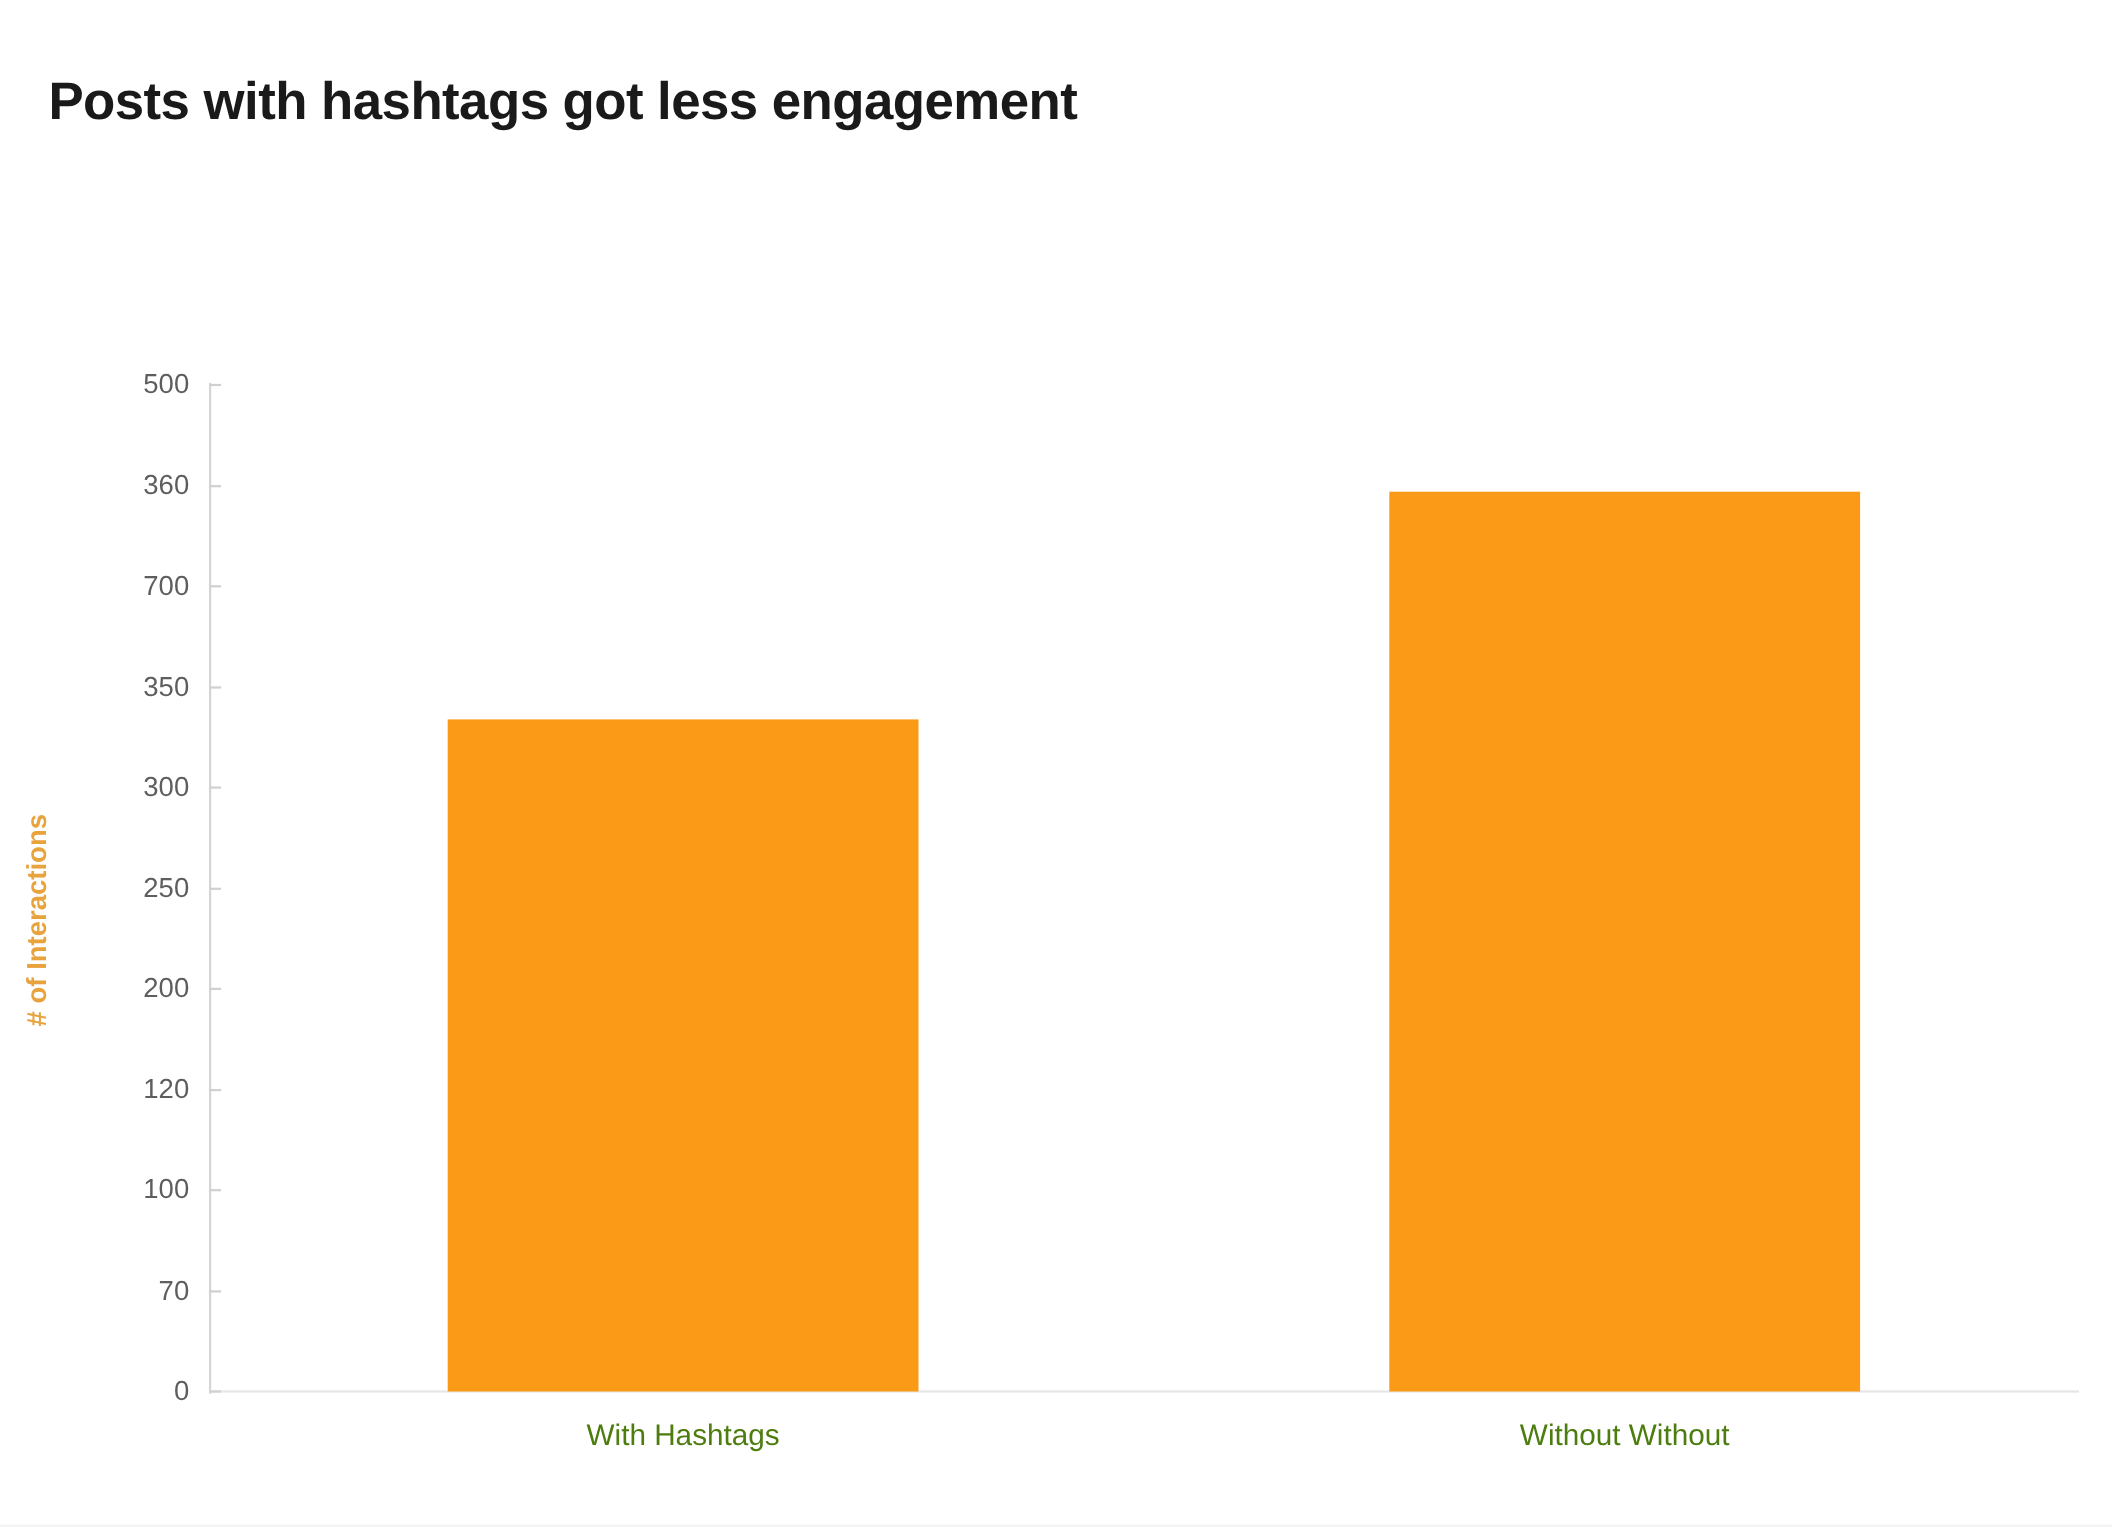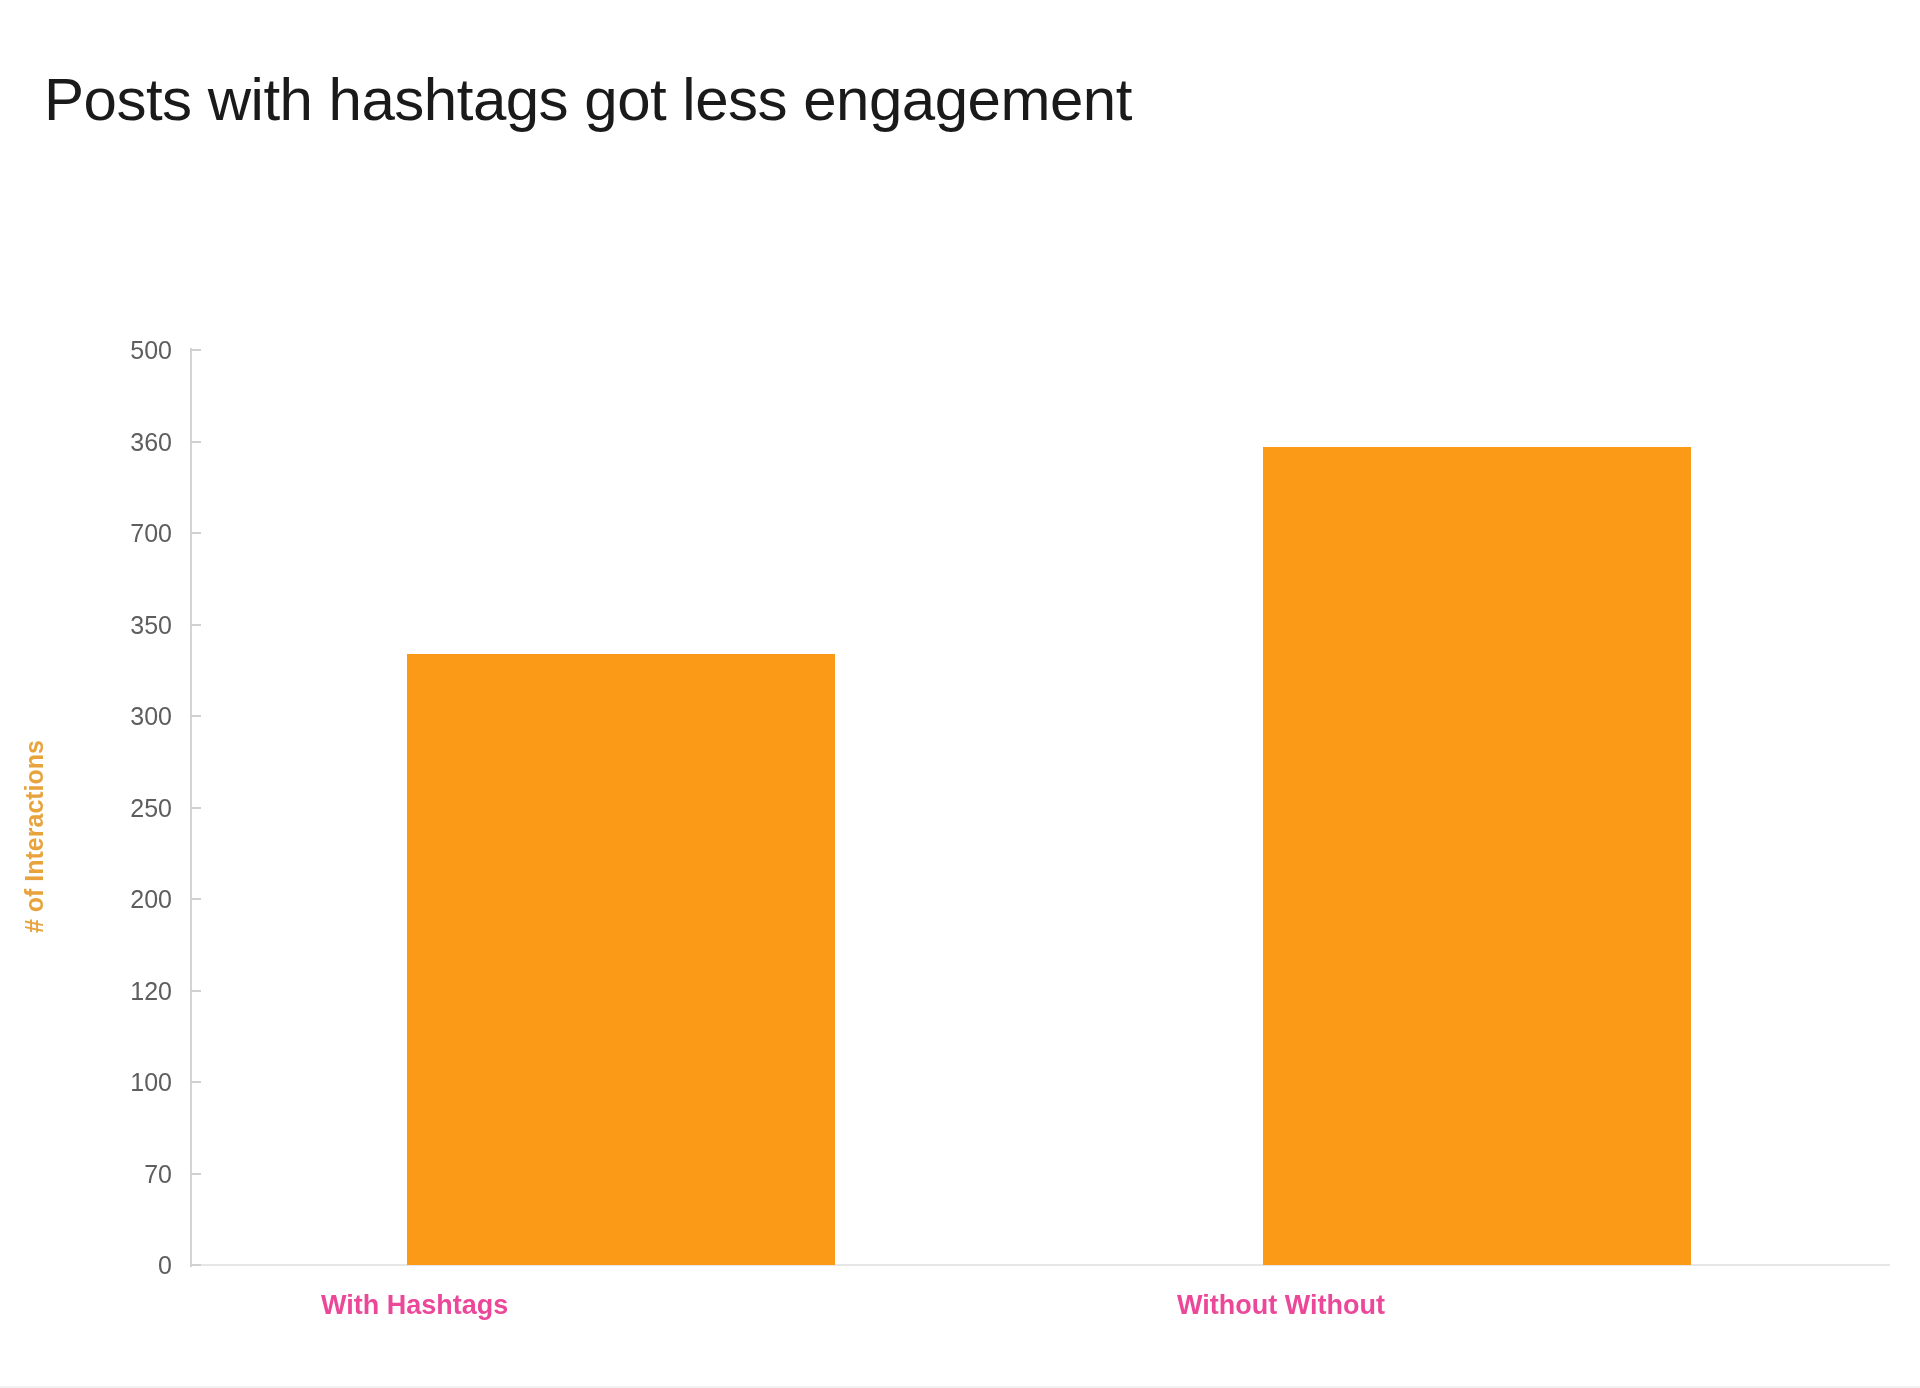--- a/index.html
+++ b/index.html
@@ -9,22 +9,22 @@
     font-family:"Liberation Sans",sans-serif;
     overflow:hidden;
     position:relative;
   }
   #slide{position:absolute;inset:0;background:#fff;}
 
   
   #chart-title{
     position:absolute;
     left:44px; top:68px;
-    font-size:60px;
-    font-weight:400;
+    font-size:48px;
+    font-weight:700;
     letter-spacing:-0.5px;
     color:#1a1a1a;
     white-space:nowrap;
     line-height:1.05;
   }
 
   
   
   #plot{
     position:absolute;
@@ -75,23 +75,24 @@
 
   
   .bar{
     position:absolute;
     background:#fb9a16;
   }
 
   
   .cat-label{
     position:absolute;
+    text-align:center;
     font-size:27px;
-    font-weight:700;
-    color:#ec4899;
+    font-weight:400;
+    color:#4d7c0f;
     line-height:1;
     white-space:nowrap;
   }
 
   
   #y-axis-title{
     position:absolute;
     left:22px;
     top:740px;
     transform-origin:left top;

